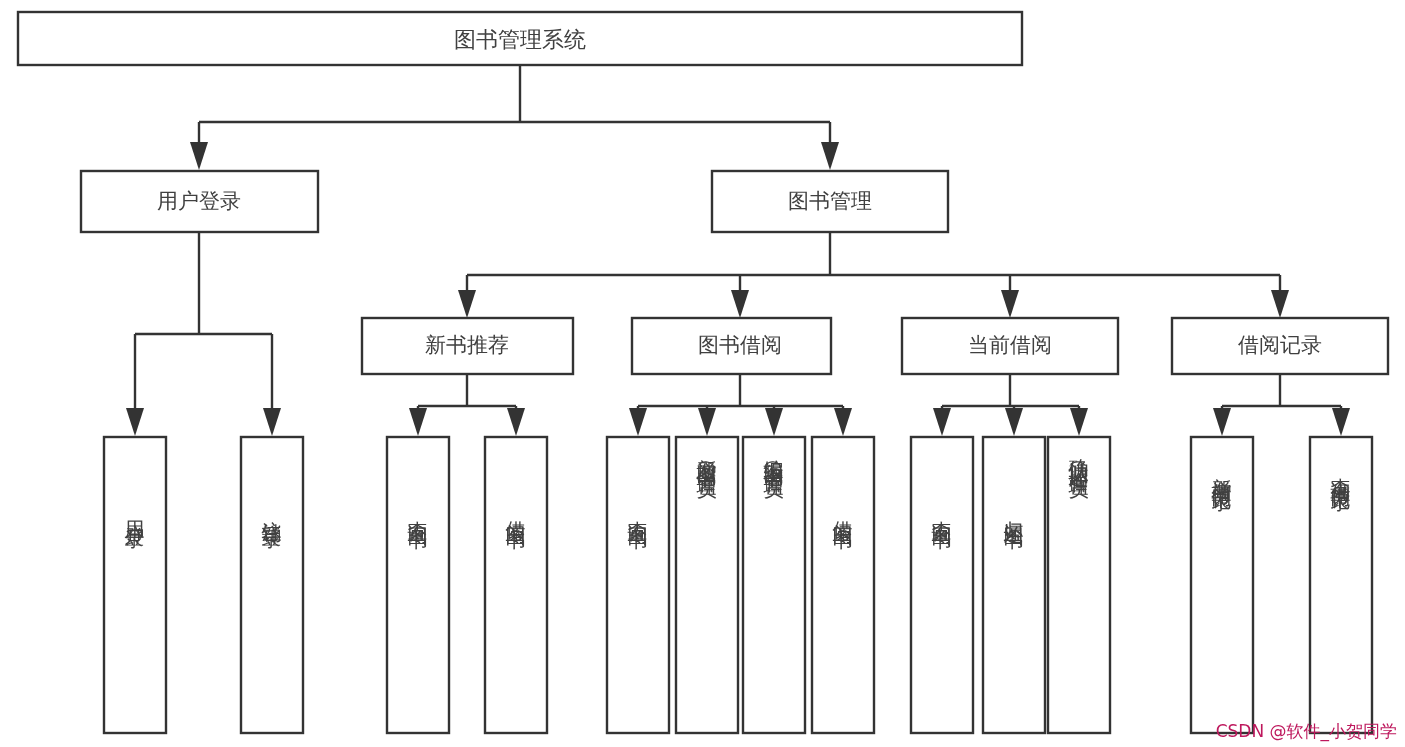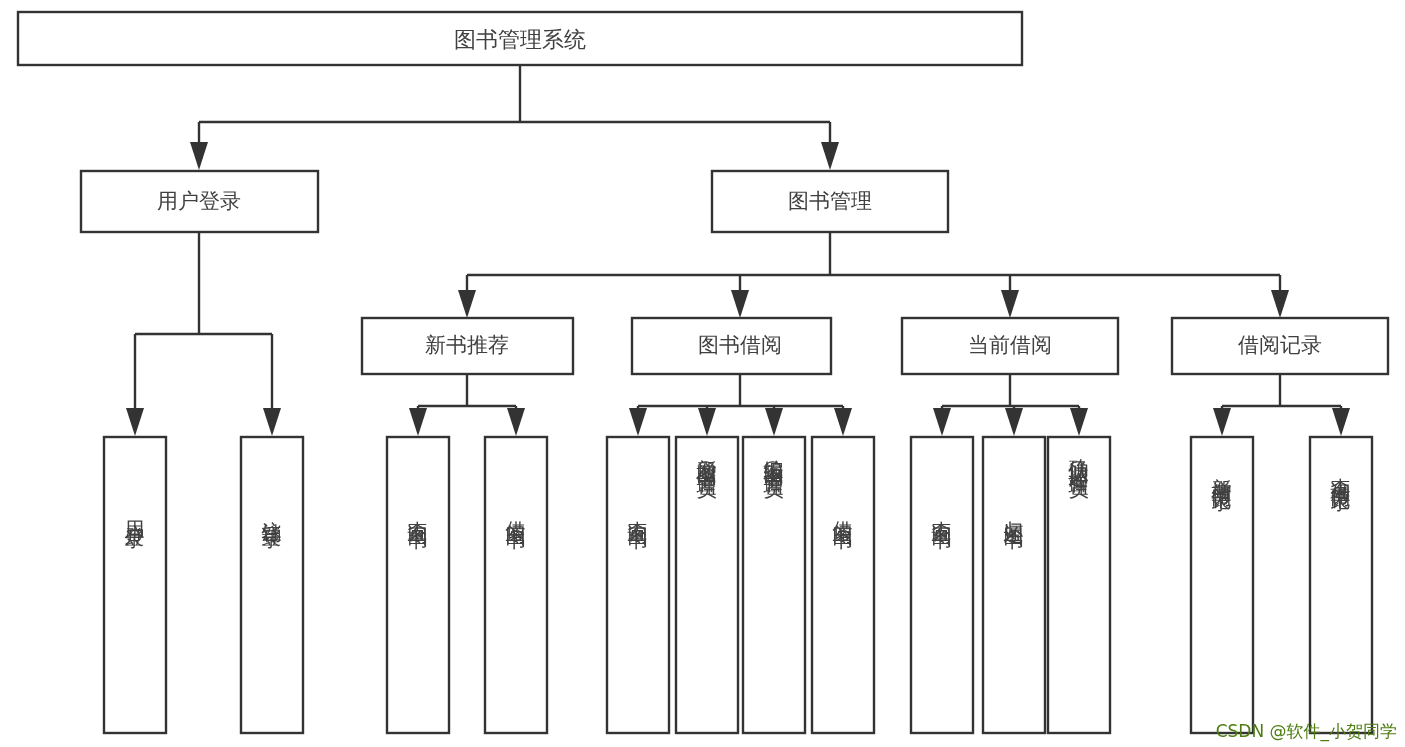--- a/index.html
+++ b/index.html
@@ -61,21 +61,21 @@
     letter-spacing: 3px;
     color: #404040;
     white-space: nowrap;
   }
   #watermark {
     position: absolute;
     right: 8px;
     bottom: 4px;
     font-family: "DejaVu Sans", "Liberation Sans", sans-serif;
     font-size: 17px;
-    color: #4d7c0f;
+    color: #be185d;
     white-space: nowrap;
     pointer-events: none;
   }
 </style>
 </head>
 <body>
 
 <svg id="diagram" viewBox="0 0 1405 747" xmlns="http://www.w3.org/2000/svg">
 
   <g>

